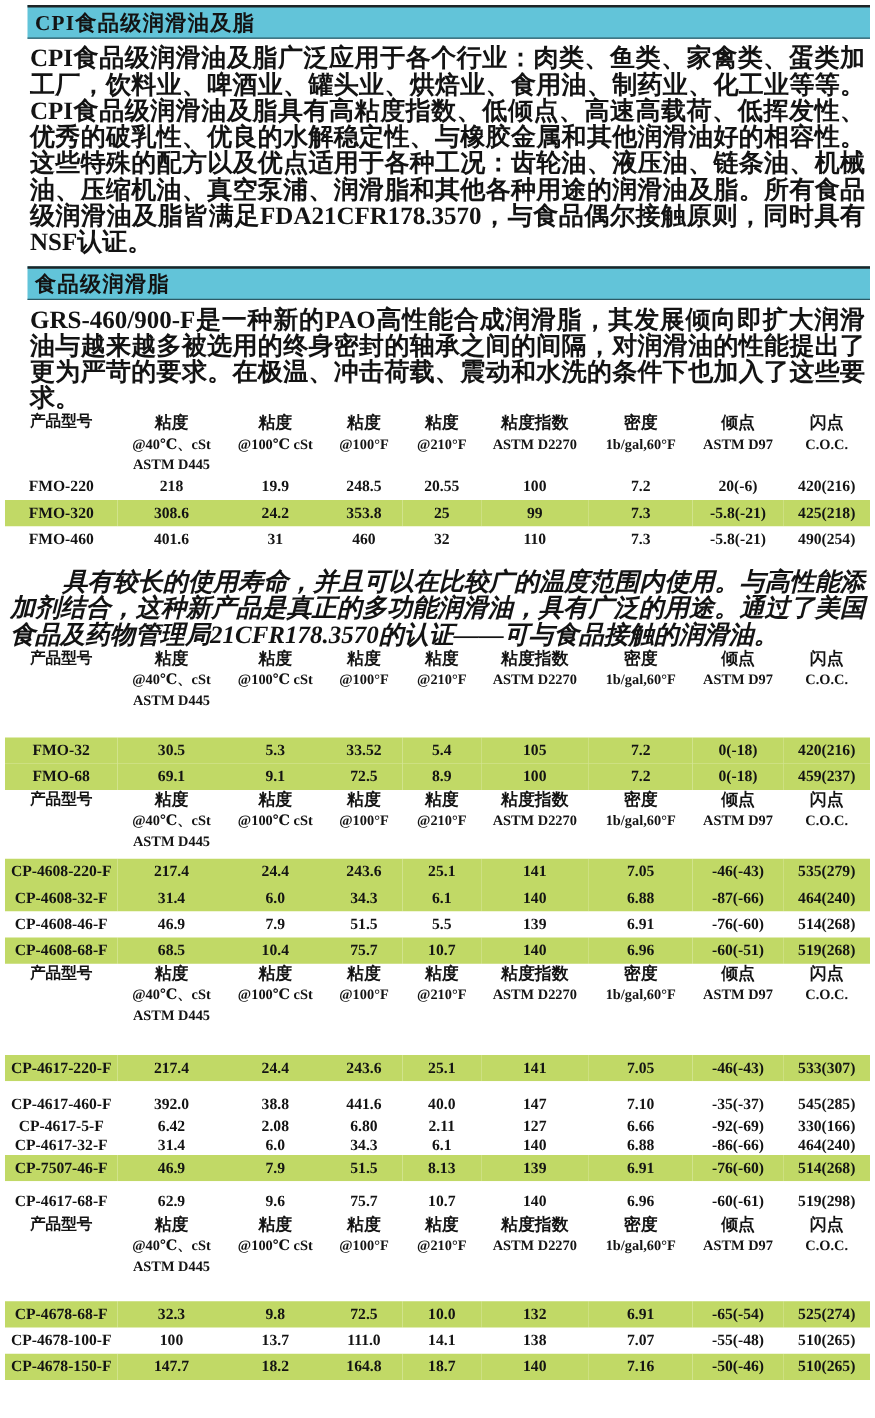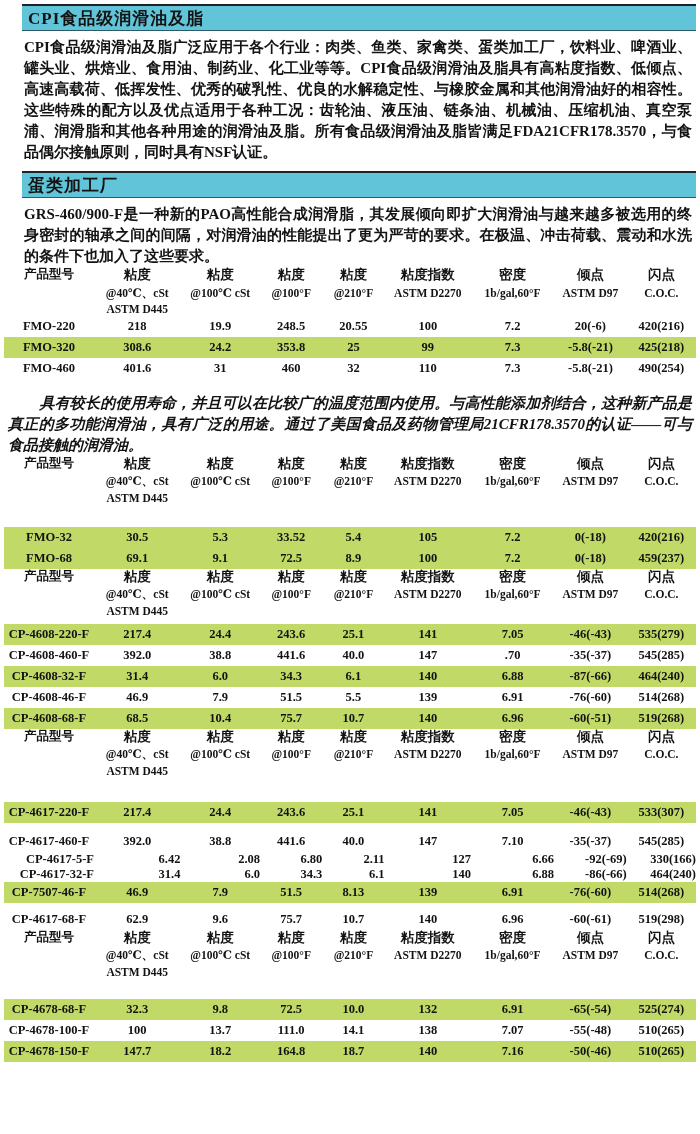--- a/index.html
+++ b/index.html
@@ -17,21 +17,21 @@
     border-top:2px solid #1d2426;
     border-bottom:1px solid #2c5a66;
     padding:2px 6px 1px 6px;
     font-size:17px;line-height:21px;
     letter-spacing:1px;
   }
   .bar2{margin-top:8px;}
 
   
   .para{
-    font-size:15px;line-height:21px;
+    font-size:20px;line-height:21px;
     margin:6px 8px 0 24px;
     text-align:justify;
     white-space:pre-wrap;
   }
   .para.note{
     margin:14px 8px 0 8px;
     text-indent:2.1em;
     font-style:italic;
   }
 
@@ -55,37 +55,37 @@
   .t3 thead th{padding-bottom:6px;}
   .t4 thead th{padding-bottom:24px;}
   .t5 thead th{padding-bottom:20px;}
   .hl1{font-size:13.5px;}
   .hl2{font-size:11.5px;margin-top:4px;}
   .hl3{font-size:11.5px;margin-top:3px;}
   th.h-prod{text-align:left;padding-left:6px;font-size:13.5px;}
   tbody td{height:21px;vertical-align:middle;}
   td.c-prod{text-align:left;padding-left:6px;margin-top:22px;}
   tr.hl td{background:#C1D966;}
-  tr.tight td{height:15px;text-align:right;}
+  tr.tight td{height:15px;}
   tr.spacer td{height:8px;background:#ffffff;}
   tr.spacer-sm td{height:6px;background:#ffffff;}
 </style>
 </head>
 <body>
 
 <div class="page">
 
   <div class="bar">
     <span>CPI食品级润滑油及脂</span>
   </div>
 
   <p class="para">CPI食品级润滑油及脂广泛应用于各个行业：肉类、鱼类、家禽类、蛋类加工厂，饮料业、啤酒业、罐头业、烘焙业、食用油、制药业、化工业等等。CPI食品级润滑油及脂具有高粘度指数、低倾点、高速高载荷、低挥发性、优秀的破乳性、优良的水解稳定性、与橡胶金属和其他润滑油好的相容性。这些特殊的配方以及优点适用于各种工况：齿轮油、液压油、链条油、机械油、压缩机油、真空泵浦、润滑脂和其他各种用途的润滑油及脂。所有食品级润滑油及脂皆满足FDA21CFR178.3570，与食品偶尔接触原则，同时具有NSF认证。</p>
 
   <div class="bar bar2">
-    <span>蛋类加工厂</span>
+    <span>食品级润滑脂</span>
   </div>
 
   <p class="para">GRS-460/900-F是一种新的PAO高性能合成润滑脂，其发展倾向即扩大润滑油与越来越多被选用的终身密封的轴承之间的间隔，对润滑油的性能提出了更为严苛的要求。在极温、冲击荷载、震动和水洗的条件下也加入了这些要求。</p>
 
   <table class="spec t1">
     <colgroup>
       <col style="width:13%">
         <col style="width:12.5%">
         <col style="width:11.5%">
       <col style="width:9%">
@@ -303,31 +303,20 @@
           <td class="c-prod">CP-4608-220-F</td>
           <td>217.4</td>
           <td>24.4</td>
           <td>243.6</td>
           <td>25.1</td>
           <td>141</td>
           <td>7.05</td>
           <td>-46(-43)</td>
           <td>535(279)</td>
         </tr>
-        <tr class="">
-          <td class="c-prod">CP-4608-460-F</td>
-          <td>392.0</td>
-          <td>38.8</td>
-          <td>441.6</td>
-          <td>40.0</td>
-          <td>147</td>
-          <td>.70</td>
-          <td>-35(-37)</td>
-          <td>545(285)</td>
-        </tr>
         <tr class="hl ">
           <td class="c-prod">CP-4608-32-F</td>
           <td>31.4</td>
           <td>6.0</td>
           <td>34.3</td>
           <td>6.1</td>
           <td>140</td>
           <td>6.88</td>
           <td>-87(-66)</td>
           <td>464(240)</td>

